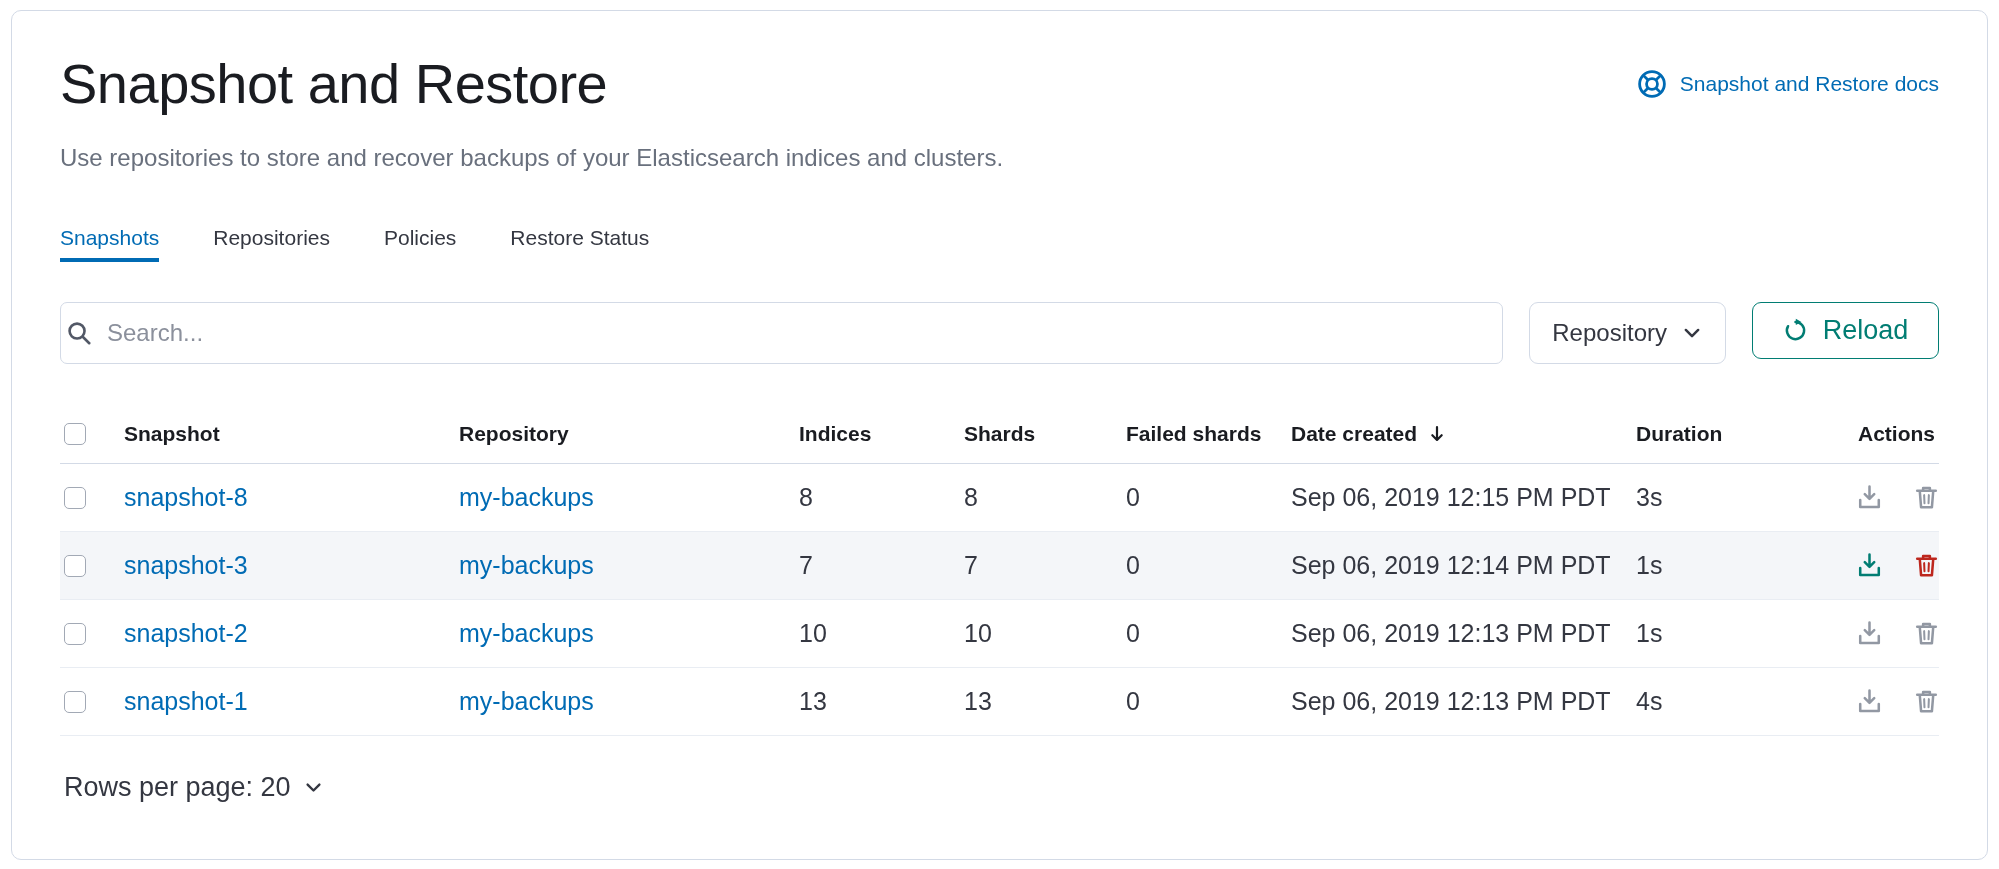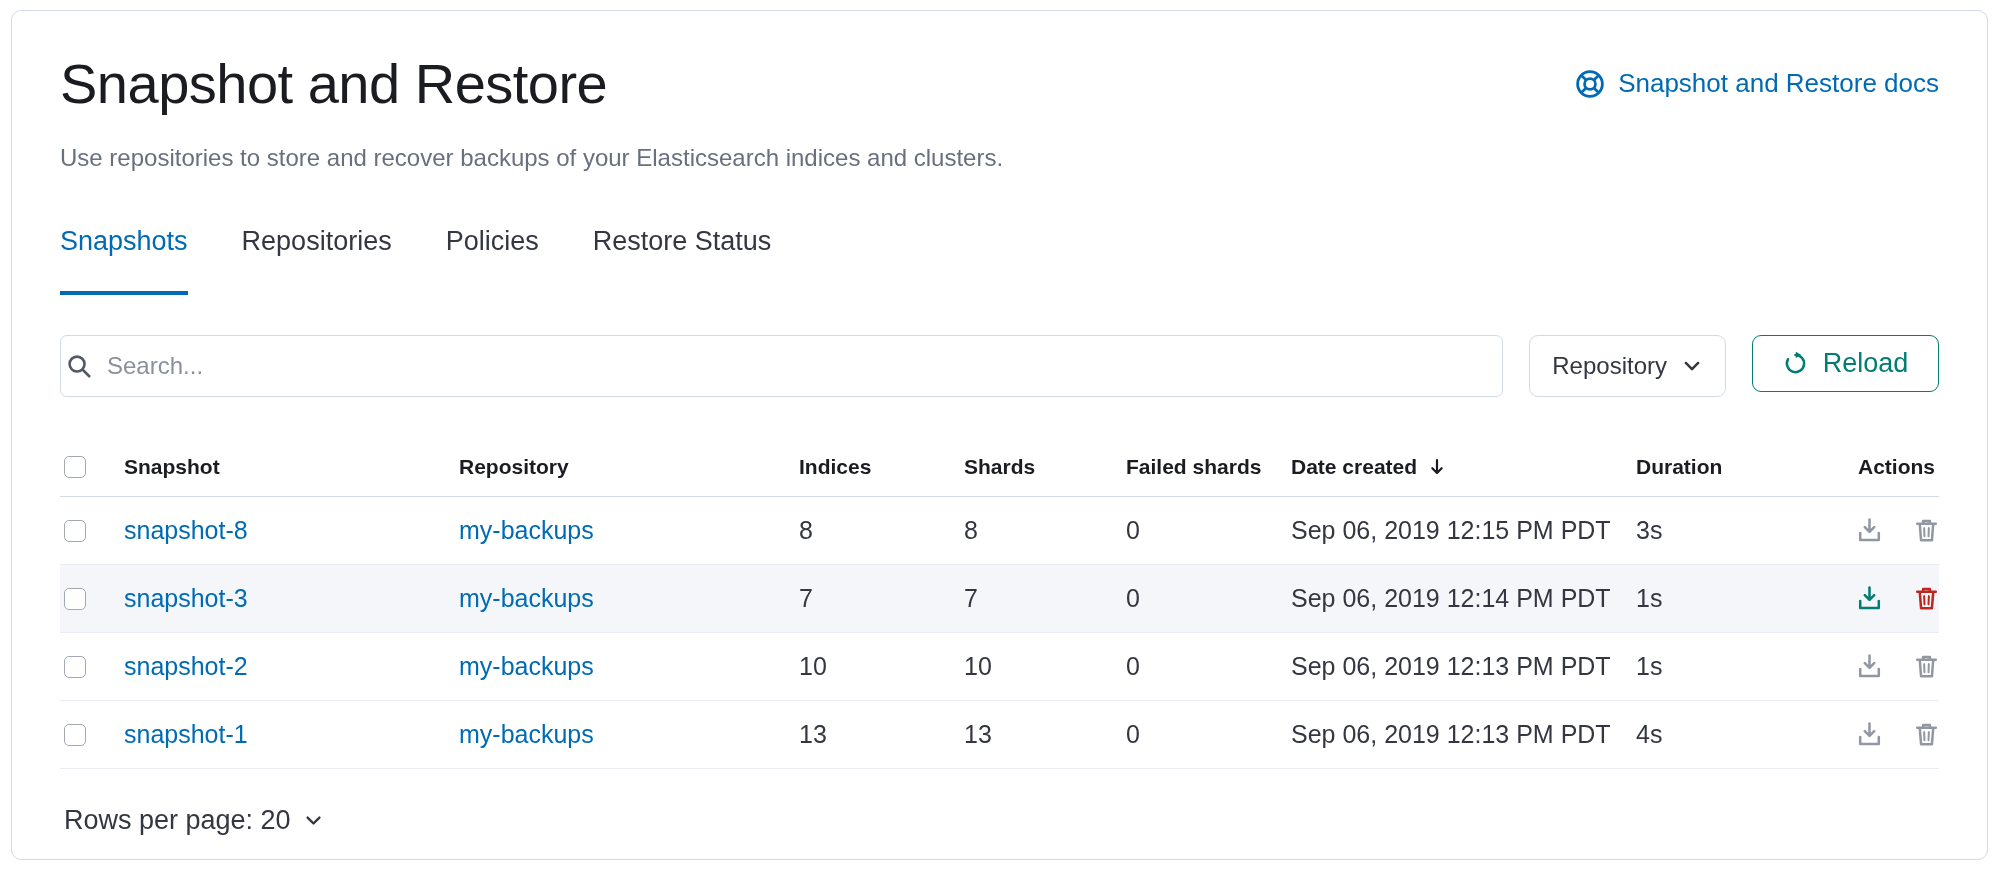--- a/index.html
+++ b/index.html
@@ -18,28 +18,28 @@
     border-radius: 10px;
     padding: 42px 48px 40px 48px;
     overflow: hidden;
   }
 
   
   .header-row { display: flex; align-items: center; justify-content: space-between; }
   h1.page-title { font-size: 56px; font-weight: 400; color: #1a1c21; letter-spacing: -0.5px; line-height: 1.1; }
   .docs-link {
     display: inline-flex; align-items: center; gap: 13px;
-    color: var(--link-blue, #006BB4); font-size: 26px; text-decoration: none; cursor: pointer;
+    color: var(--link-blue, #006BB4); font-size: 21px; text-decoration: none; cursor: pointer;
   }
   .docs-link svg { width: 30px; height: 30px; }
   .subtitle { margin-top: 26px; font-size: 24px; color: var(--text-subdued, #69707D); line-height: 1.4; }
 
   
   .tabs { display: flex; gap: 54px; margin-top: 52px; }
-  .tab { font-size: 27px; color: #343741; padding-bottom: 34px; cursor: pointer; border-bottom: 4px solid transparent; }
+  .tab { font-size: 21px; color: #343741; padding-bottom: 8px; cursor: pointer; border-bottom: 4px solid transparent; }
   .tab.active { color: var(--link-blue, #006BB4); border-bottom-color: var(--link-blue, #006BB4); }
 
   
   .toolbar { display: flex; gap: 26px; margin-top: 40px; }
   .search-box {
     flex: 1; display: flex; align-items: center; gap: 15px;
     height: 62px; border: 1.5px solid var(--border, #D3DAE6); border-radius: 7px;
     background: #fff; padding: 0 5px;
   }
   .search-box svg { width: 26px; height: 26px; color: #525866; flex: none; }

